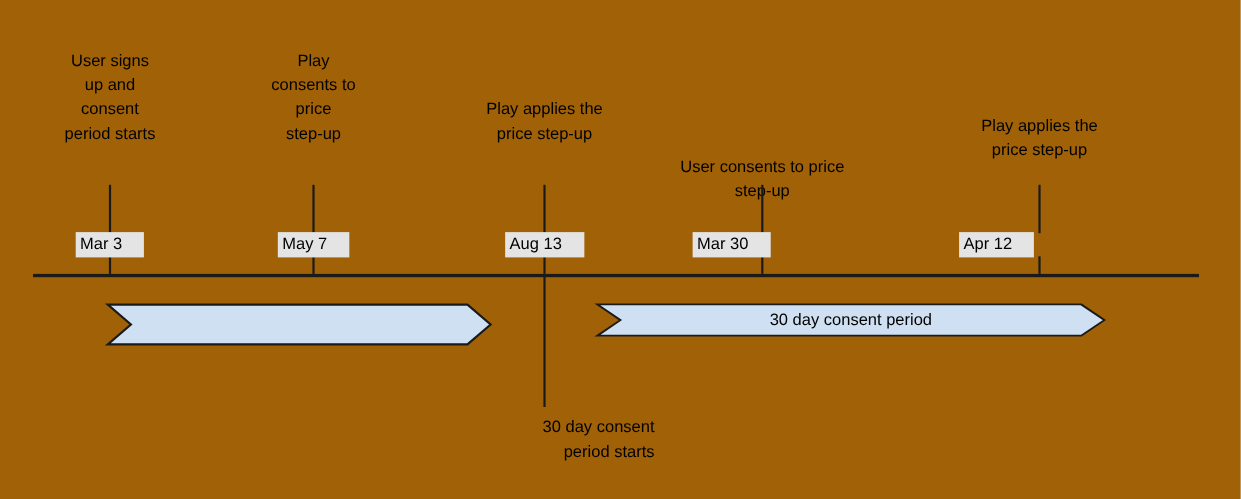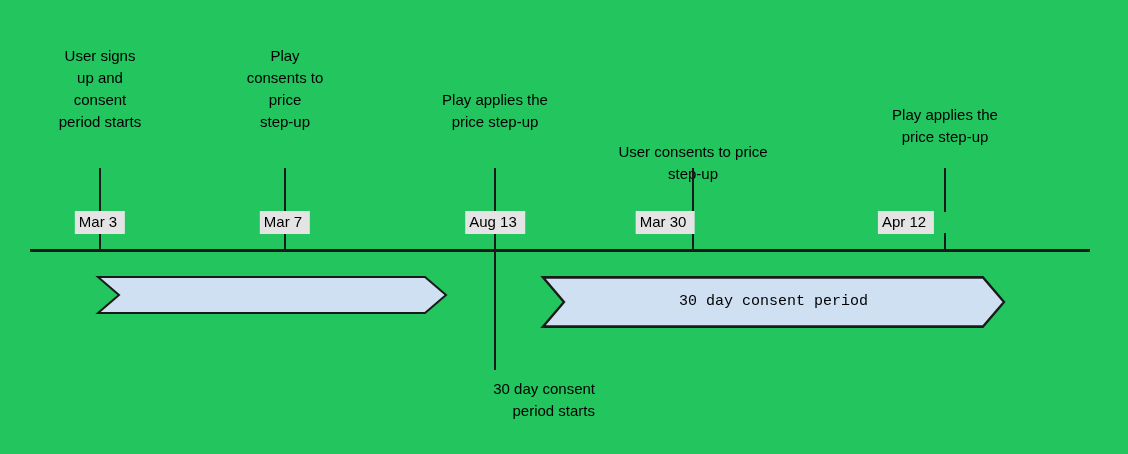--- a/index.html
+++ b/index.html
@@ -4,21 +4,21 @@
 <style>
   html, body {
     margin: 0;
     padding: 0;
     background: #ffffff;
   }
   #canvas {
     position: relative;
     width: 1128px;
     height: 454px;
-    background: #22c55e;
+    background: #a16207;
     font-family: "Liberation Sans", sans-serif;
     color: #000000;
     overflow: hidden;
   }
 
   
   .axis-line {
     position: absolute;
     left: 30px;
     top: 249px;
@@ -48,21 +48,21 @@
     transform: translateX(-50%);
     width: 2px;
     background: #1a1a1a;
   }
   .date-chip {
     position: absolute;
     transform: translateX(-50%);
     background: #e4e4e4;
     font-size: 15px;
     line-height: 20px;
-    padding: 1px 8px 2px 4px;
+    padding: 1px 20px 2px 4px;
     white-space: nowrap;
     color: #000000;
   }
 
   
   .below-label {
     position: absolute;
     transform: translateX(-50%);
     text-align: right;
     font-size: 15px;
@@ -111,21 +111,21 @@
         <div class="tick" style="left: 100px; top: 233px; height: 16px;"></div>
         <div class="date-chip" style="left: 100px; top: 211px;">Mar 3</div>
       </div>
       <div class="event">
         <div class="event-label" style="left: 285px; top: 45px; width: 130px;">Play
 consents to
 price
 step-up</div>
         <div class="tick" style="left: 285px; top: 168px; height: 44px;"></div>
         <div class="tick" style="left: 285px; top: 233px; height: 16px;"></div>
-        <div class="date-chip" style="left: 285px; top: 211px;">Mar 7</div>
+        <div class="date-chip" style="left: 285px; top: 211px;">May 7</div>
       </div>
       <div class="event">
         <div class="event-label" style="left: 495px; top: 89px; width: 170px;">Play applies the
 price step-up</div>
         <div class="tick" style="left: 495px; top: 168px; height: 44px;"></div>
         <div class="tick" style="left: 495px; top: 233px; height: 16px;"></div>
         <div class="date-chip" style="left: 495px; top: 211px;">Aug 13</div>
       </div>
       <div class="event">
         <div class="event-label" style="left: 693px; top: 104px; width: 230px; margin-top: 37px;">User consents to price
@@ -148,21 +148,21 @@
       <div class="below-label" style="left: 495px; top: 378px; width: 200px;">30 day consent
 period starts</div>
     </div>
 
   <div id="periods-layer">
       <div class="banner" style="left: 97px; top: 276px; width: 350px; height: 38px;">
         <svg viewBox="0 0 350 38" preserveAspectRatio="none">
           <polygon points="1,1 328,1 349,19 328,37 1,37 22,19" fill="#cfe0f2" stroke="#1a1a1a" stroke-width="2" stroke-linejoin="miter"></polygon>
         </svg>
       </div>
-      <div class="banner" style="left: 542px; top: 276px; width: 463px; height: 52px; font-family: Liberation Mono, monospace;">
+      <div class="banner" style="left: 542px; top: 276px; width: 463px; height: 30px;">
         <svg viewBox="0 0 463 38" preserveAspectRatio="none">
           <polygon points="1,1 441,1 462,19 441,37 1,37 22,19" fill="#cfe0f2" stroke="#1a1a1a" stroke-width="2" stroke-linejoin="miter"></polygon>
         </svg>
         <div class="banner-text">30 day consent period</div>
       </div>
     </div>
 
 </div>
 
 </body></html>

